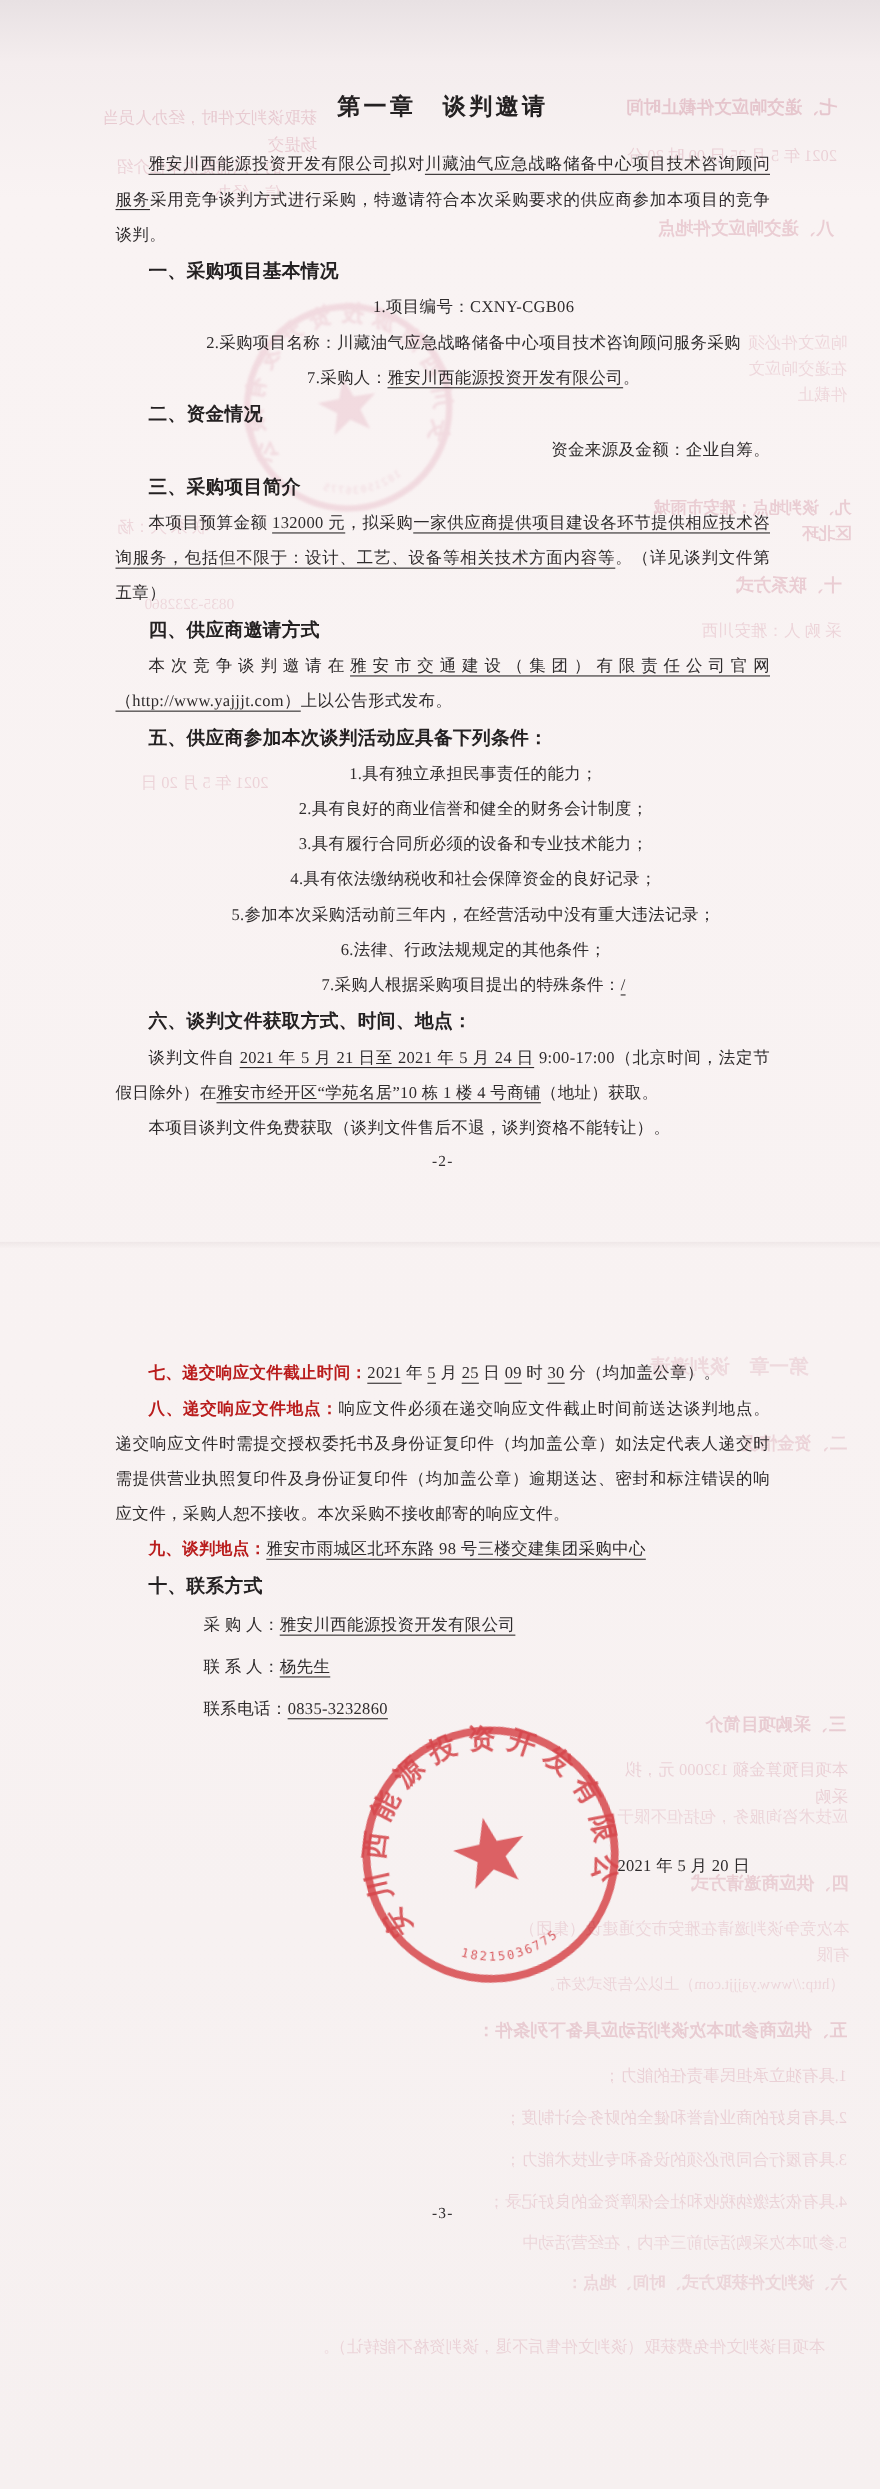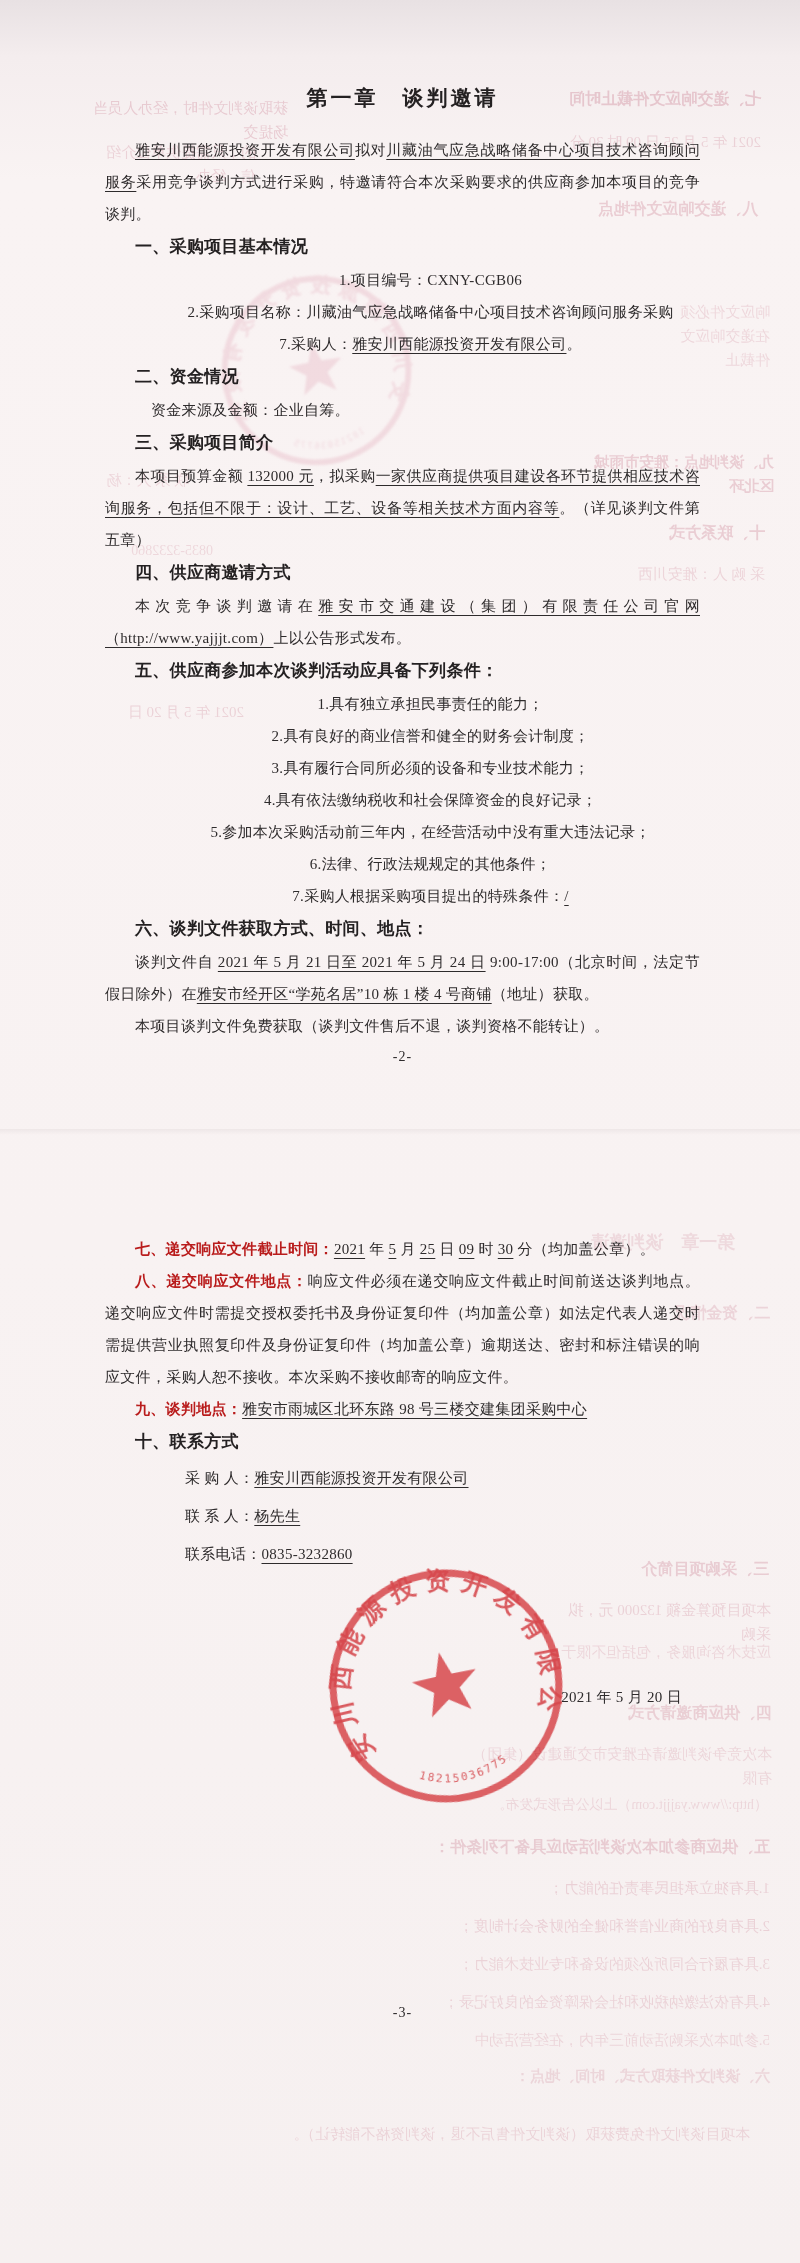--- a/index.html
+++ b/index.html
@@ -16,21 +16,21 @@
   .blk{line-height:32px;font-size:15px;text-align:justify;letter-spacing:.3px}
   .chapter-title{
     text-align:center;font-family:"Liberation Sans","DejaVu Sans",sans-serif;
     font-weight:700;font-size:21px;letter-spacing:3px;line-height:40px;margin-bottom:16px;color:#242122;
   }
   .heading{
     font-family:"Liberation Sans","DejaVu Sans",sans-serif;font-weight:700;
     font-size:17px;padding-left:30px;text-align:left;line-height:34px;color:#242122;
   }
   .item{padding-left:56px;text-align:center}
-  .plain{padding-left:46px;text-align:left}
+  .plain{padding-left:46px;text-align:right}
   .para,.hpara{text-indent:2em}
   .contact{padding-left:80px;line-height:38px;text-align:left}
   .date{text-align:right;padding-right:18px;margin-top:108px;text-indent:0}
   .pagenum{text-align:center;font-size:14px;letter-spacing:1px;line-height:30px}
   #page2 .pagenum{margin-top:285px}
   .u{text-decoration:underline;text-underline-offset:4px;text-decoration-thickness:1px}
   .b{font-family:"Liberation Sans","DejaVu Sans",sans-serif;font-weight:700;color:#b91c1c}
   
   #bleed{position:absolute;inset:0;pointer-events:none}
   .bleed-frag{

